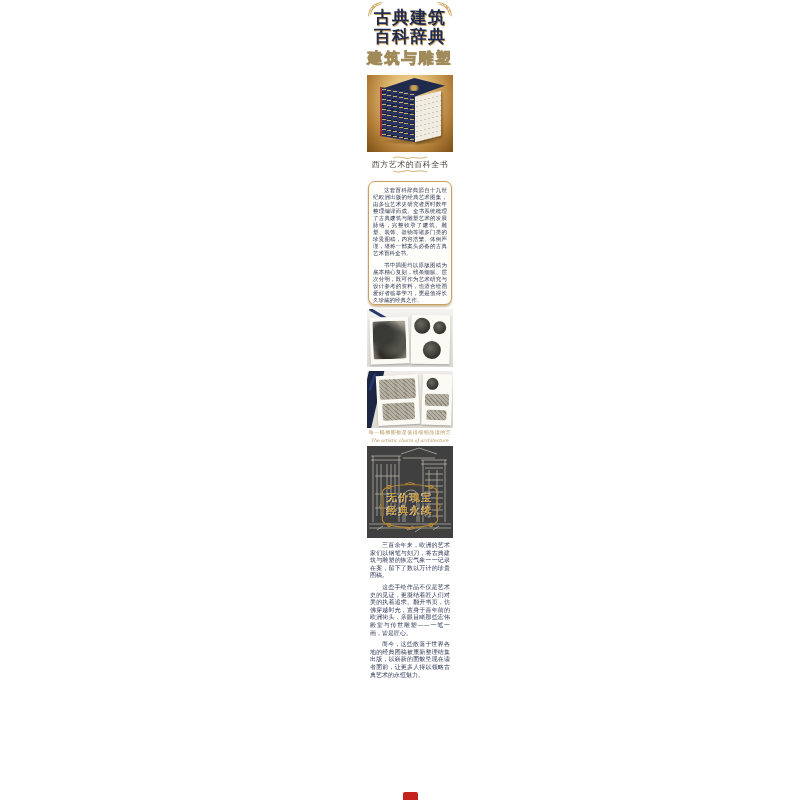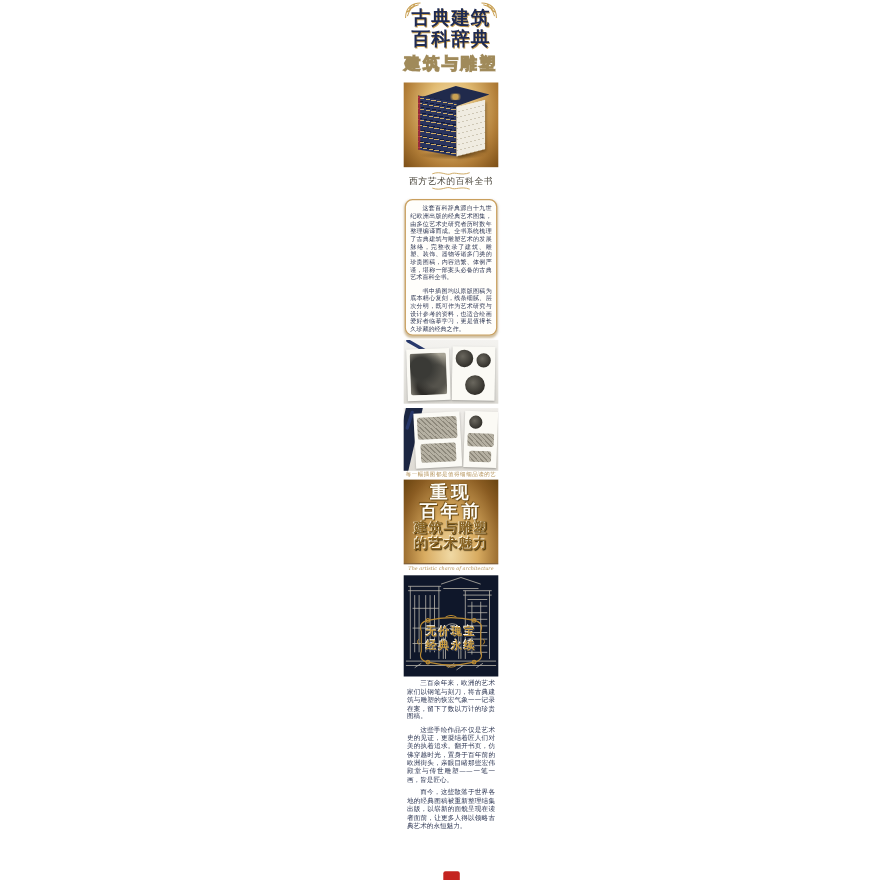--- a/index.html
+++ b/index.html
@@ -75,21 +75,21 @@
   .banner{height:73px;text-align:center;padding-top:3px;border-bottom:1px solid #6b4414;
     background:radial-gradient(ellipse at 50% 90%,#f0d9a4 0%,#d8ab60 40%,#8a5c22 80%,#68430f 100%);}
   .banner-big{font-size:16px;font-weight:bold;color:#fdfbf4;line-height:17px;letter-spacing:3px;
     text-shadow:1px 1px 0 #6e4c14,-0.5px -0.5px 0 #6e4c14,0 0 2px #6e4c14;}
   .banner-mid{font-size:12.5px;font-weight:bold;color:#8a6524;line-height:14px;letter-spacing:1px;
     text-shadow:-0.6px -0.6px 0 #fff6e0,0.7px 0.7px 1px #402c06;}
   .sub-strip{height:10px;text-align:center;font-size:4.5px;line-height:9px;color:#b49257;
     font-family:"DejaVu Serif","Liberation Serif",serif;font-style:italic;overflow:hidden;}
 
   
-  .sketch{position:relative;height:92px;background:#0f172a;overflow:hidden;text-decoration:underline;}
+  .sketch{position:relative;height:92px;background:#404040;overflow:hidden;text-decoration:underline;}
   .sketch svg.facade{position:absolute;left:0;top:0;}
   .cartouche{position:absolute;left:10px;top:34px;width:66px;height:52px;}
   .cartouche svg{position:absolute;left:0;top:0;}
   .cartouche-text{position:relative;text-align:center;margin-top:12px;font-size:10px;font-weight:bold;
     color:#c79a3e;line-height:12.5px;letter-spacing:1.5px;
     text-shadow:0.9px 0.9px 0 #2a3552,-0.5px -0.5px 0 #fff8e8;}
 
   
   .bodytext{height:116px;padding:3px 3px 0;}
   .bodytext p{font-size:6px;line-height:7.6px;color:#2c3552;text-align:justify;text-indent:12px;margin:0 0 4px;}
@@ -167,26 +167,20 @@
         <div class="eng-map" style="left:5px;top:28px;width:32px;height:17px;"></div>
       </div>
       <div class="page" style="left:55px;top:3px;width:30px;height:51px;transform:rotate(2deg);">
         <div class="eng-circle" style="left:4px;top:4px;width:12px;height:12px;"></div>
         <div class="eng-map" style="left:3px;top:20px;width:24px;height:12px;"></div>
         <div class="eng-map" style="left:5px;top:36px;width:20px;height:10px;"></div>
       </div>
     </div>
     <div class="caption-row">每一幅插图都是值得细细品读的艺术珍品</div>
 
-    <div class="banner">
-      <div class="banner-big">重现</div>
-      <div class="banner-big">百年前</div>
-      <div class="banner-mid">建筑与雕塑</div>
-      <div class="banner-mid">的艺术魅力</div>
-    </div>
     <div class="sub-strip">The artistic charm of architecture and sculpture a hundred years ago</div>
 
     <div class="sketch">
       <svg class="facade" width="86" height="92" viewBox="0 0 86 92">
         <g stroke="#c9c4b8" fill="none" stroke-width="0.7" opacity="0.95">
           <path d="M4 10 h30 M4 14 h30 M6 10 v66 M32 10 v66"></path>
           <path d="M10 18 v52 M14 18 v52 M20 18 v52 M24 18 v52 M28 18 v52"></path>
           <path d="M8 30 h24 M8 48 h24 M8 62 h24"></path>
           <path d="M36 76 v-24 a8 8 0 0 1 16 0 v24 M38 76 v-22 a6 6 0 0 1 12 0 v22"></path>
           <path d="M34 8 L52 2 L70 8 M36 12 h32"></path>

